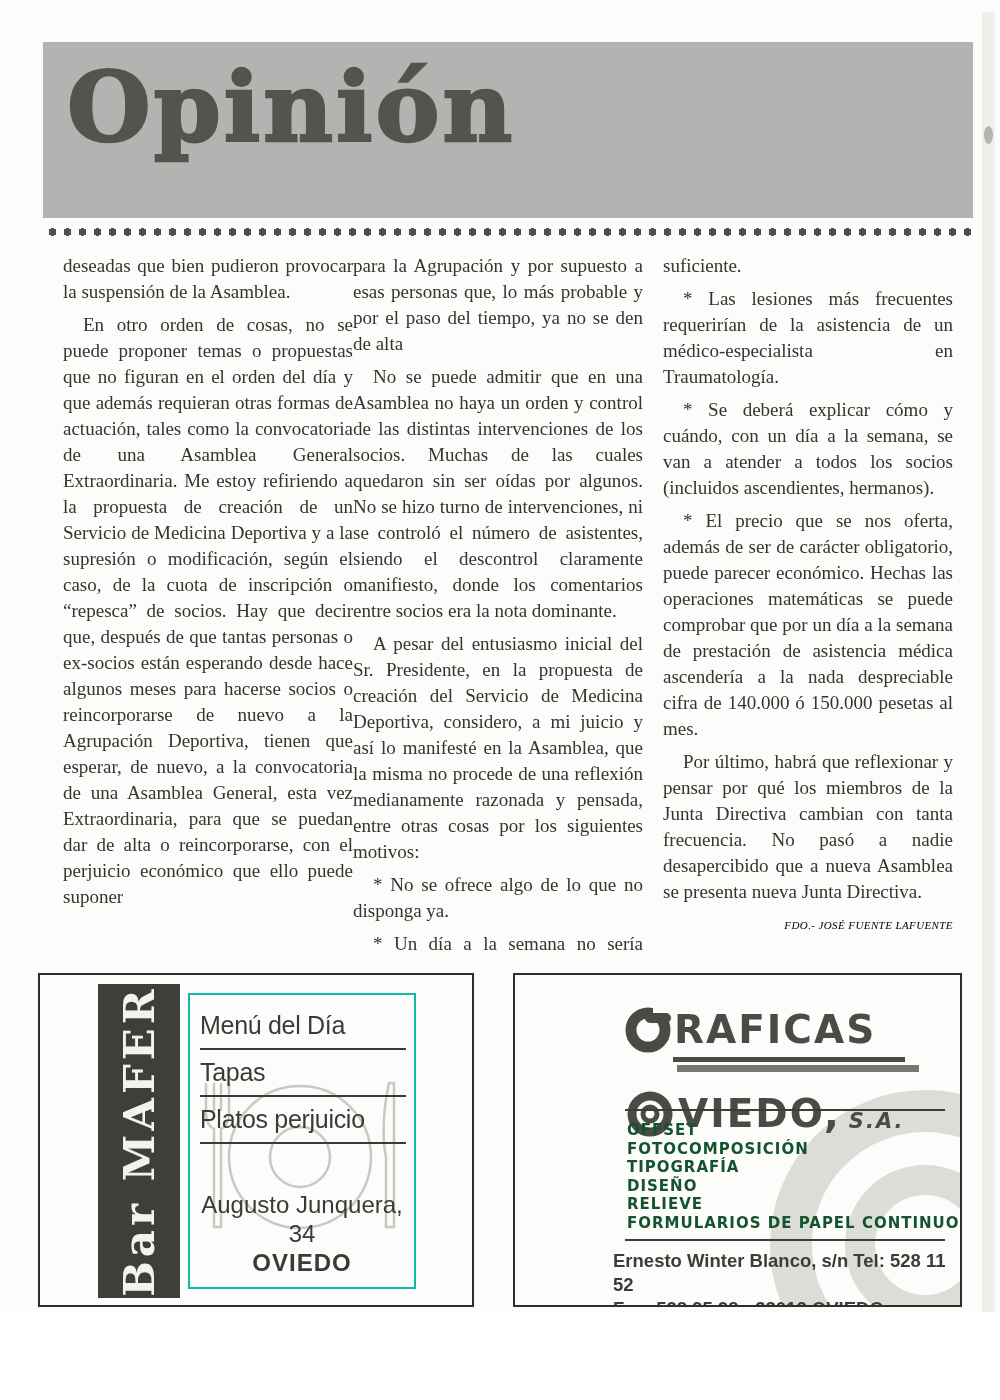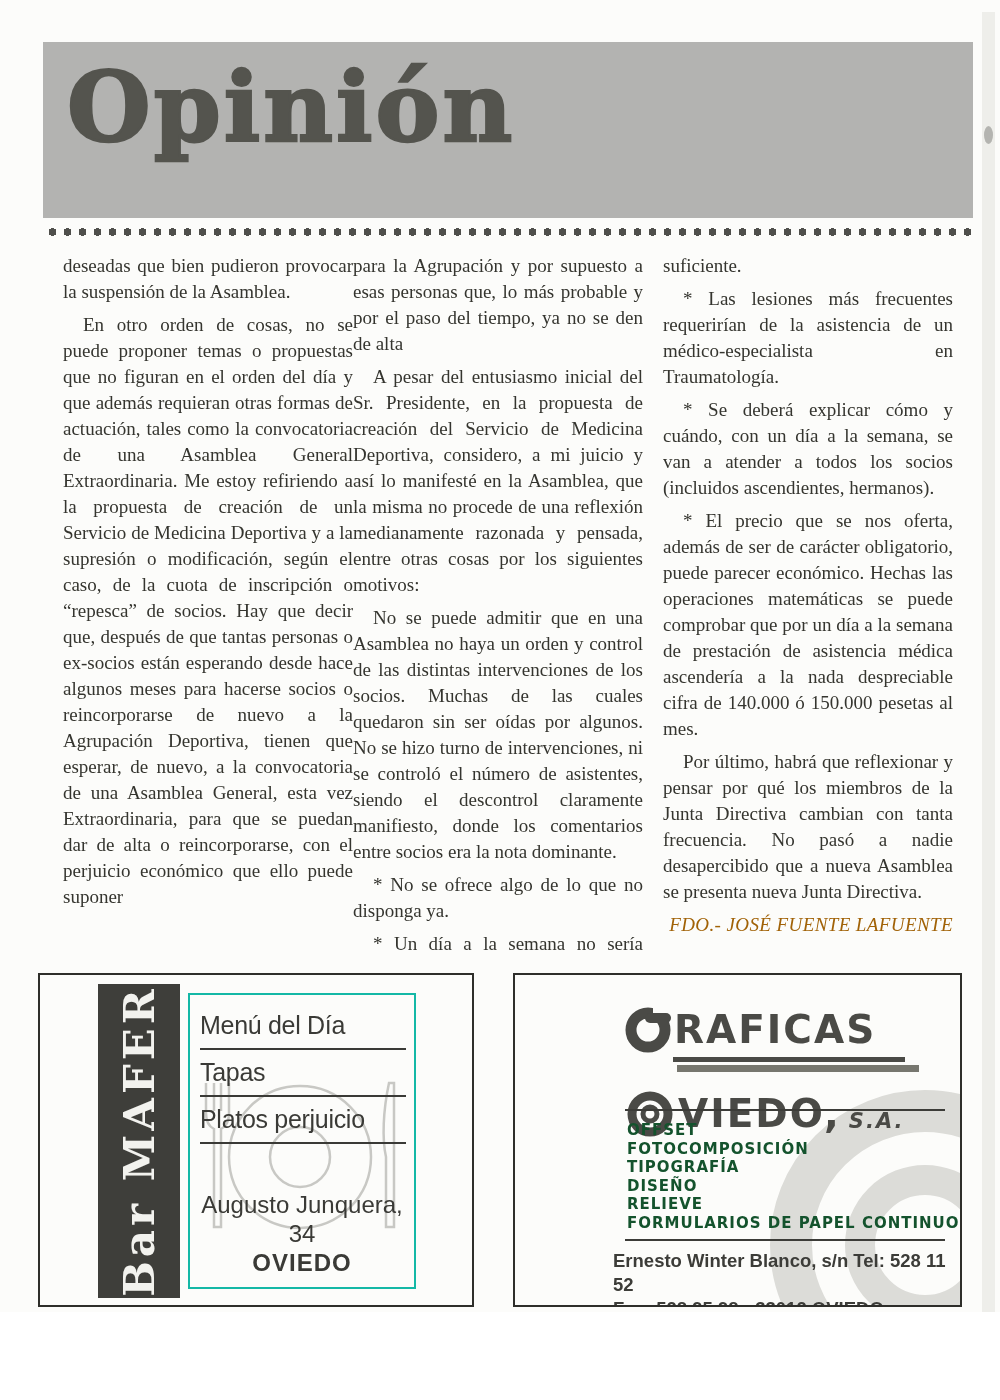--- a/index.html
+++ b/index.html
@@ -15,22 +15,22 @@
           background-image:radial-gradient(circle 4px at 7.5px 6px, #4f4f4b 98%, transparent 100%);
           background-size:15px 12px; background-repeat:repeat-x; }
 
   
   .col { position:absolute; top:253px; width:290px; font-size:19px; line-height:26px;
          color:#35352f; text-align:justify; }
   .col1 { left:43px;margin-left:20px; } .col2 { left:353px; } .col3 { left:663px; }
   .para { margin:0 0 7px 0; text-indent:20px; }
   .col .para:first-child { text-indent:0; }
   .jlast { text-align-last:justify; }
-  .signature { margin-top:0; text-align:right; font-style:italic; font-size:19px;
-         letter-spacing:0.4px; color:#a16207; }
+  .signature { margin-top:0; text-align:right; font-style:italic; font-size:11px;
+         letter-spacing:0.4px; color:#000000; }
 
   
   .ad { position:absolute; top:973px; height:334px; border:2px solid #2e2e2a;
         background:#fcfcfa; box-sizing:border-box; }
   .ad-mafer { left:38px; width:436px; }
   .ad-graficas { left:513px; width:449px; overflow:hidden; }
 
   
   .mafer-bar { position:absolute; left:58px; top:9px; width:82px; height:314px; background:#3e3e3a; }
   .mafer-vertical { position:absolute; left:-109px; top:127px; width:300px; height:60px;
@@ -94,22 +94,22 @@
   </div>
   <div class="dots-top"></div>
 
   <div class="col col1">
     <p class="para">deseadas que bien pudieron provocar la suspensión de la Asamblea.</p>
     <p class="para jlast">En otro orden de cosas, no se puede proponer temas o propuestas que no figuran en el orden del día y que además requieran otras formas de actuación, tales como la convocatoria de una Asamblea General Extraordinaria. Me estoy refiriendo a la propuesta de creación de un Servicio de Medicina Deportiva y a la supresión o modificación, según el caso, de la cuota de inscripción o “repesca” de socios. Hay que decir que, después de que tantas personas o ex-socios están esperando desde hace algunos meses para hacerse socios o reincorporarse de nuevo a la Agrupación Deportiva, tienen que esperar, de nuevo, a la convocatoria de una Asamblea General, esta vez Extraordinaria, para que se puedan dar de alta o reincorporarse, con el perjuicio económico que ello puede suponer</p>
   </div>
 
   <div class="col col2">
     <p class="para">para la Agrupación y por supuesto a esas personas que, lo más probable y por el paso del tiempo, ya no se den de alta</p>
+    <p class="para">No se puede admitir que en una Asamblea no haya un orden y control de las distintas intervenciones de los socios. Muchas de las cuales quedaron sin ser oídas por algunos. No se hizo turno de intervenciones, ni se controló el número de asistentes, siendo el descontrol claramente manifiesto, donde los comentarios entre socios era la nota dominante.</p>
     <p class="para">A pesar del entusiasmo inicial del Sr. Presidente, en la propuesta de creación del Servicio de Medicina Deportiva, considero, a mi juicio y así lo manifesté en la Asamblea, que la misma no procede de una reflexión medianamente razonada y pensada, entre otras cosas por los siguientes motivos:</p>
-    <p class="para">No se puede admitir que en una Asamblea no haya un orden y control de las distintas intervenciones de los socios. Muchas de las cuales quedaron sin ser oídas por algunos. No se hizo turno de intervenciones, ni se controló el número de asistentes, siendo el descontrol claramente manifiesto, donde los comentarios entre socios era la nota dominante.</p>
     <p class="para">* No se ofrece algo de lo que no disponga ya.</p>
     <p class="para jlast">* Un día a la semana no sería</p>
   </div>
 
   <div class="col col3">
     <p class="para">suficiente.</p>
     <p class="para">* Las lesiones más frecuentes requerirían de la asistencia de un médico-especialista en Traumatología.</p>
     <p class="para">* Se deberá explicar cómo y cuándo, con un día a la semana, se van a atender a todos los socios (incluidos ascendientes, hermanos).</p>
     <p class="para">* El precio que se nos oferta, además de ser de carácter obligatorio, puede parecer económico. Hechas las operaciones matemáticas se puede comprobar que por un día a la semana de prestación de asistencia médica ascendería a la nada despreciable cifra de 140.000 ó 150.000 pesetas al mes.</p>
     <p class="para">Por último, habrá que reflexionar y pensar por qué los miembros de la Junta Directiva cambian con tanta frecuencia. No pasó a nadie desapercibido que a nueva Asamblea se presenta nueva Junta Directiva.</p>

